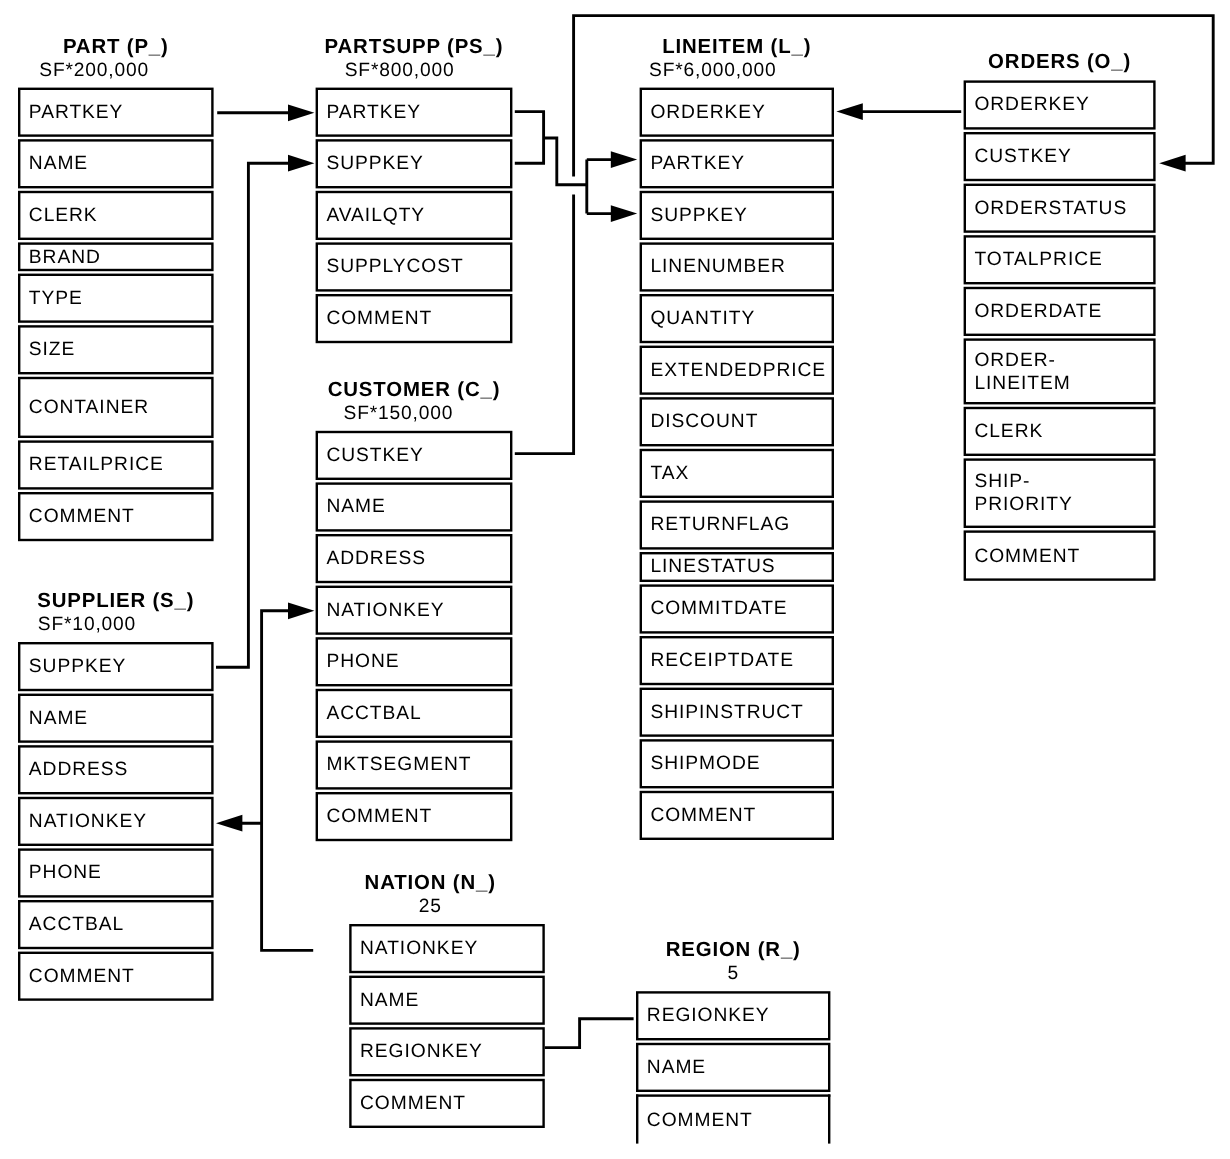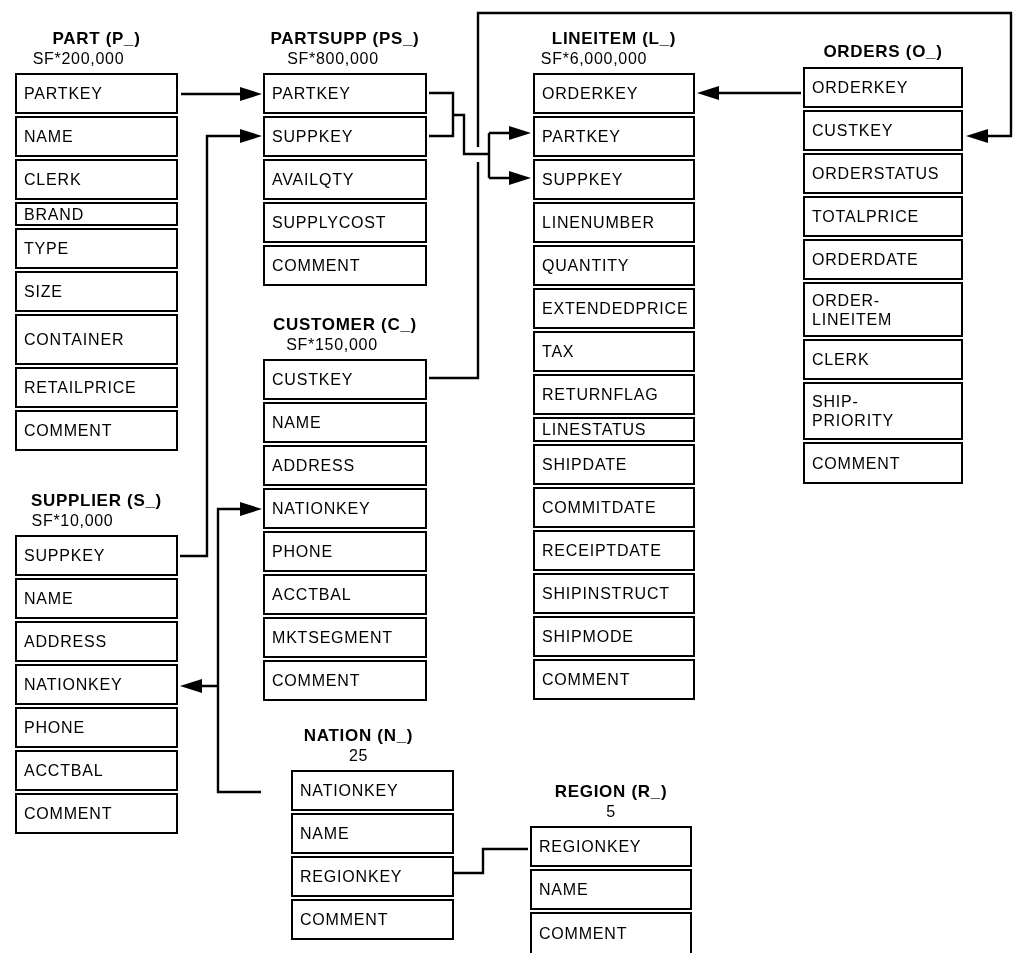--- a/index.html
+++ b/index.html
@@ -115,24 +115,24 @@
       <div class="ttitle">LINEITEM (L_)</div>
       <div class="tcard" style="transform:translateX(-20px);">SF*6,000,000</div>
     </div>
     <div class="rows">
         <div class="row" style="height: 41px;">ORDERKEY</div>
         <div class="row" style="height: 41px;">PARTKEY</div>
         <div class="row" style="height: 41px;">SUPPKEY</div>
         <div class="row" style="height: 41px;">LINENUMBER</div>
         <div class="row" style="height: 41px;">QUANTITY</div>
         <div class="row" style="height: 41px;">EXTENDEDPRICE</div>
+        <div class="row" style="height: 41px;">DISCOUNT</div>
         <div class="row" style="height: 41px;">TAX</div>
         <div class="row" style="height: 41px;">RETURNFLAG</div>
         <div class="row" style="height: 25px;">LINESTATUS</div>
-        <div class="row" style="height: 41px;">SHIPDATE</div>
         <div class="row" style="height: 41px;">COMMITDATE</div>
         <div class="row" style="height: 41px;">RECEIPTDATE</div>
         <div class="row" style="height: 41px;">SHIPINSTRUCT</div>
         <div class="row" style="height: 41px;">SHIPMODE</div>
         <div class="row" style="height: 41px;">COMMENT</div>
       </div>
   </div>
 
   <div class="table" style="left:803px;top:67px;width:160px;">
     <div class="thead">

